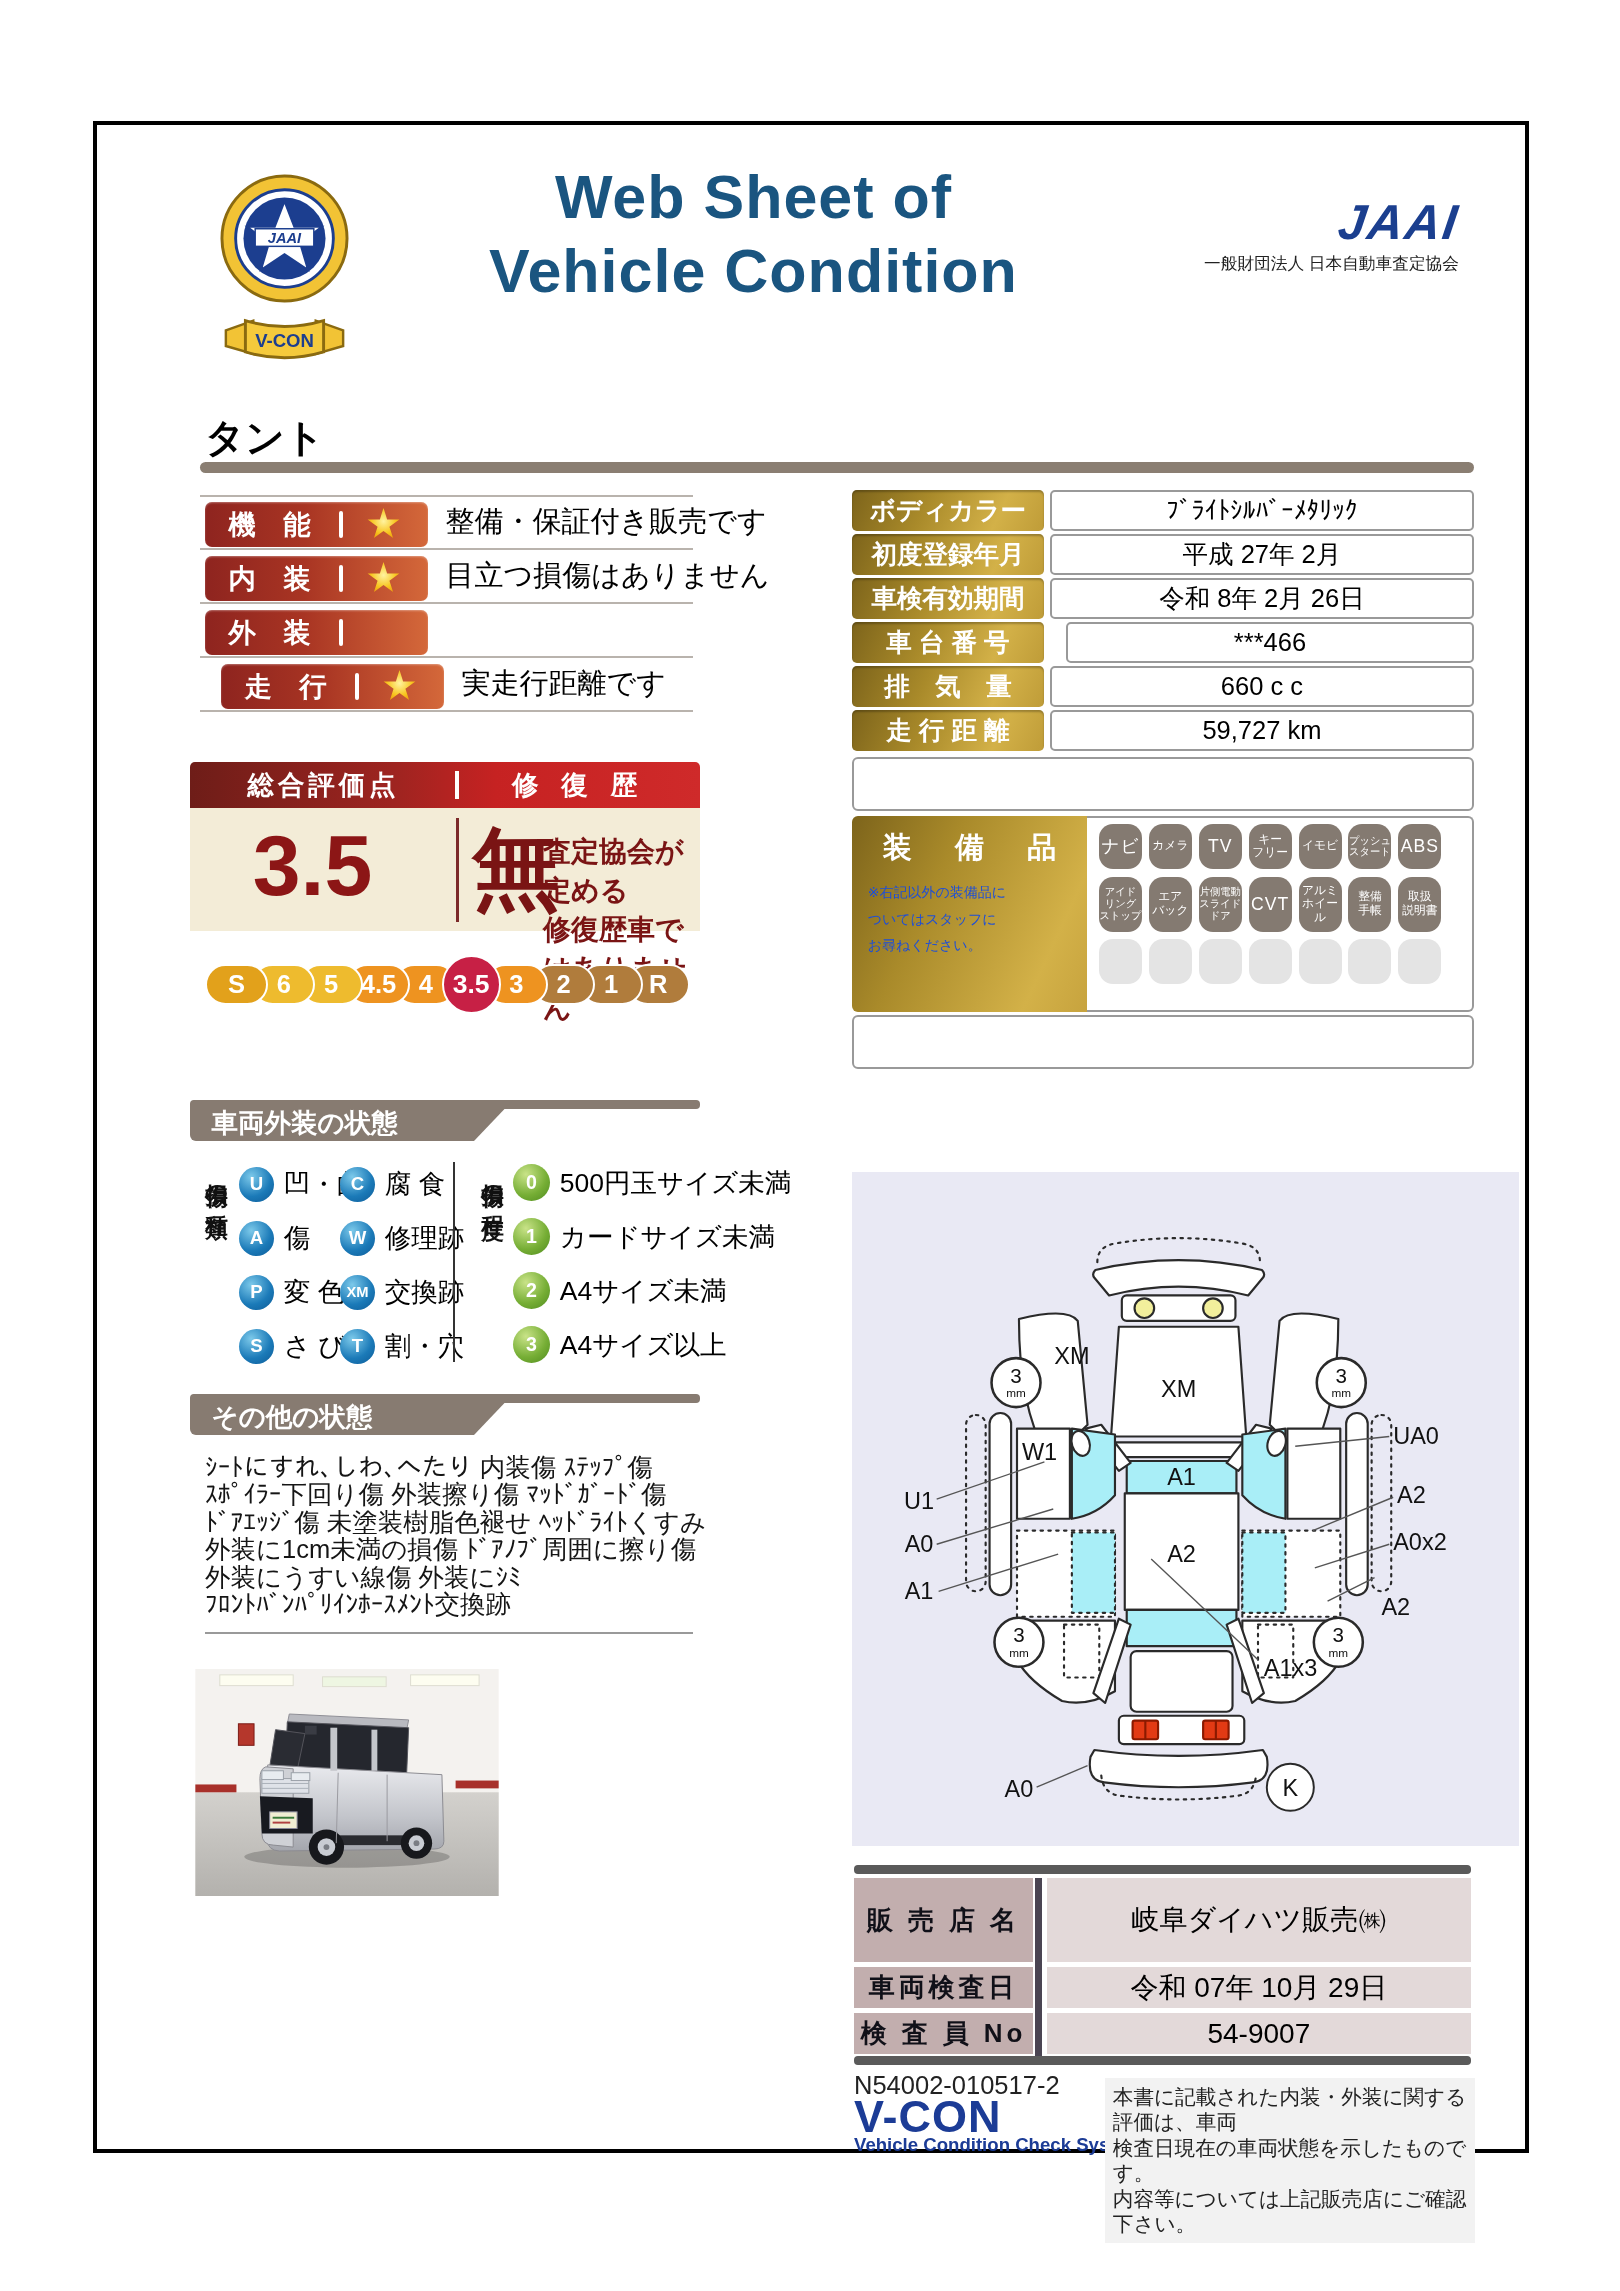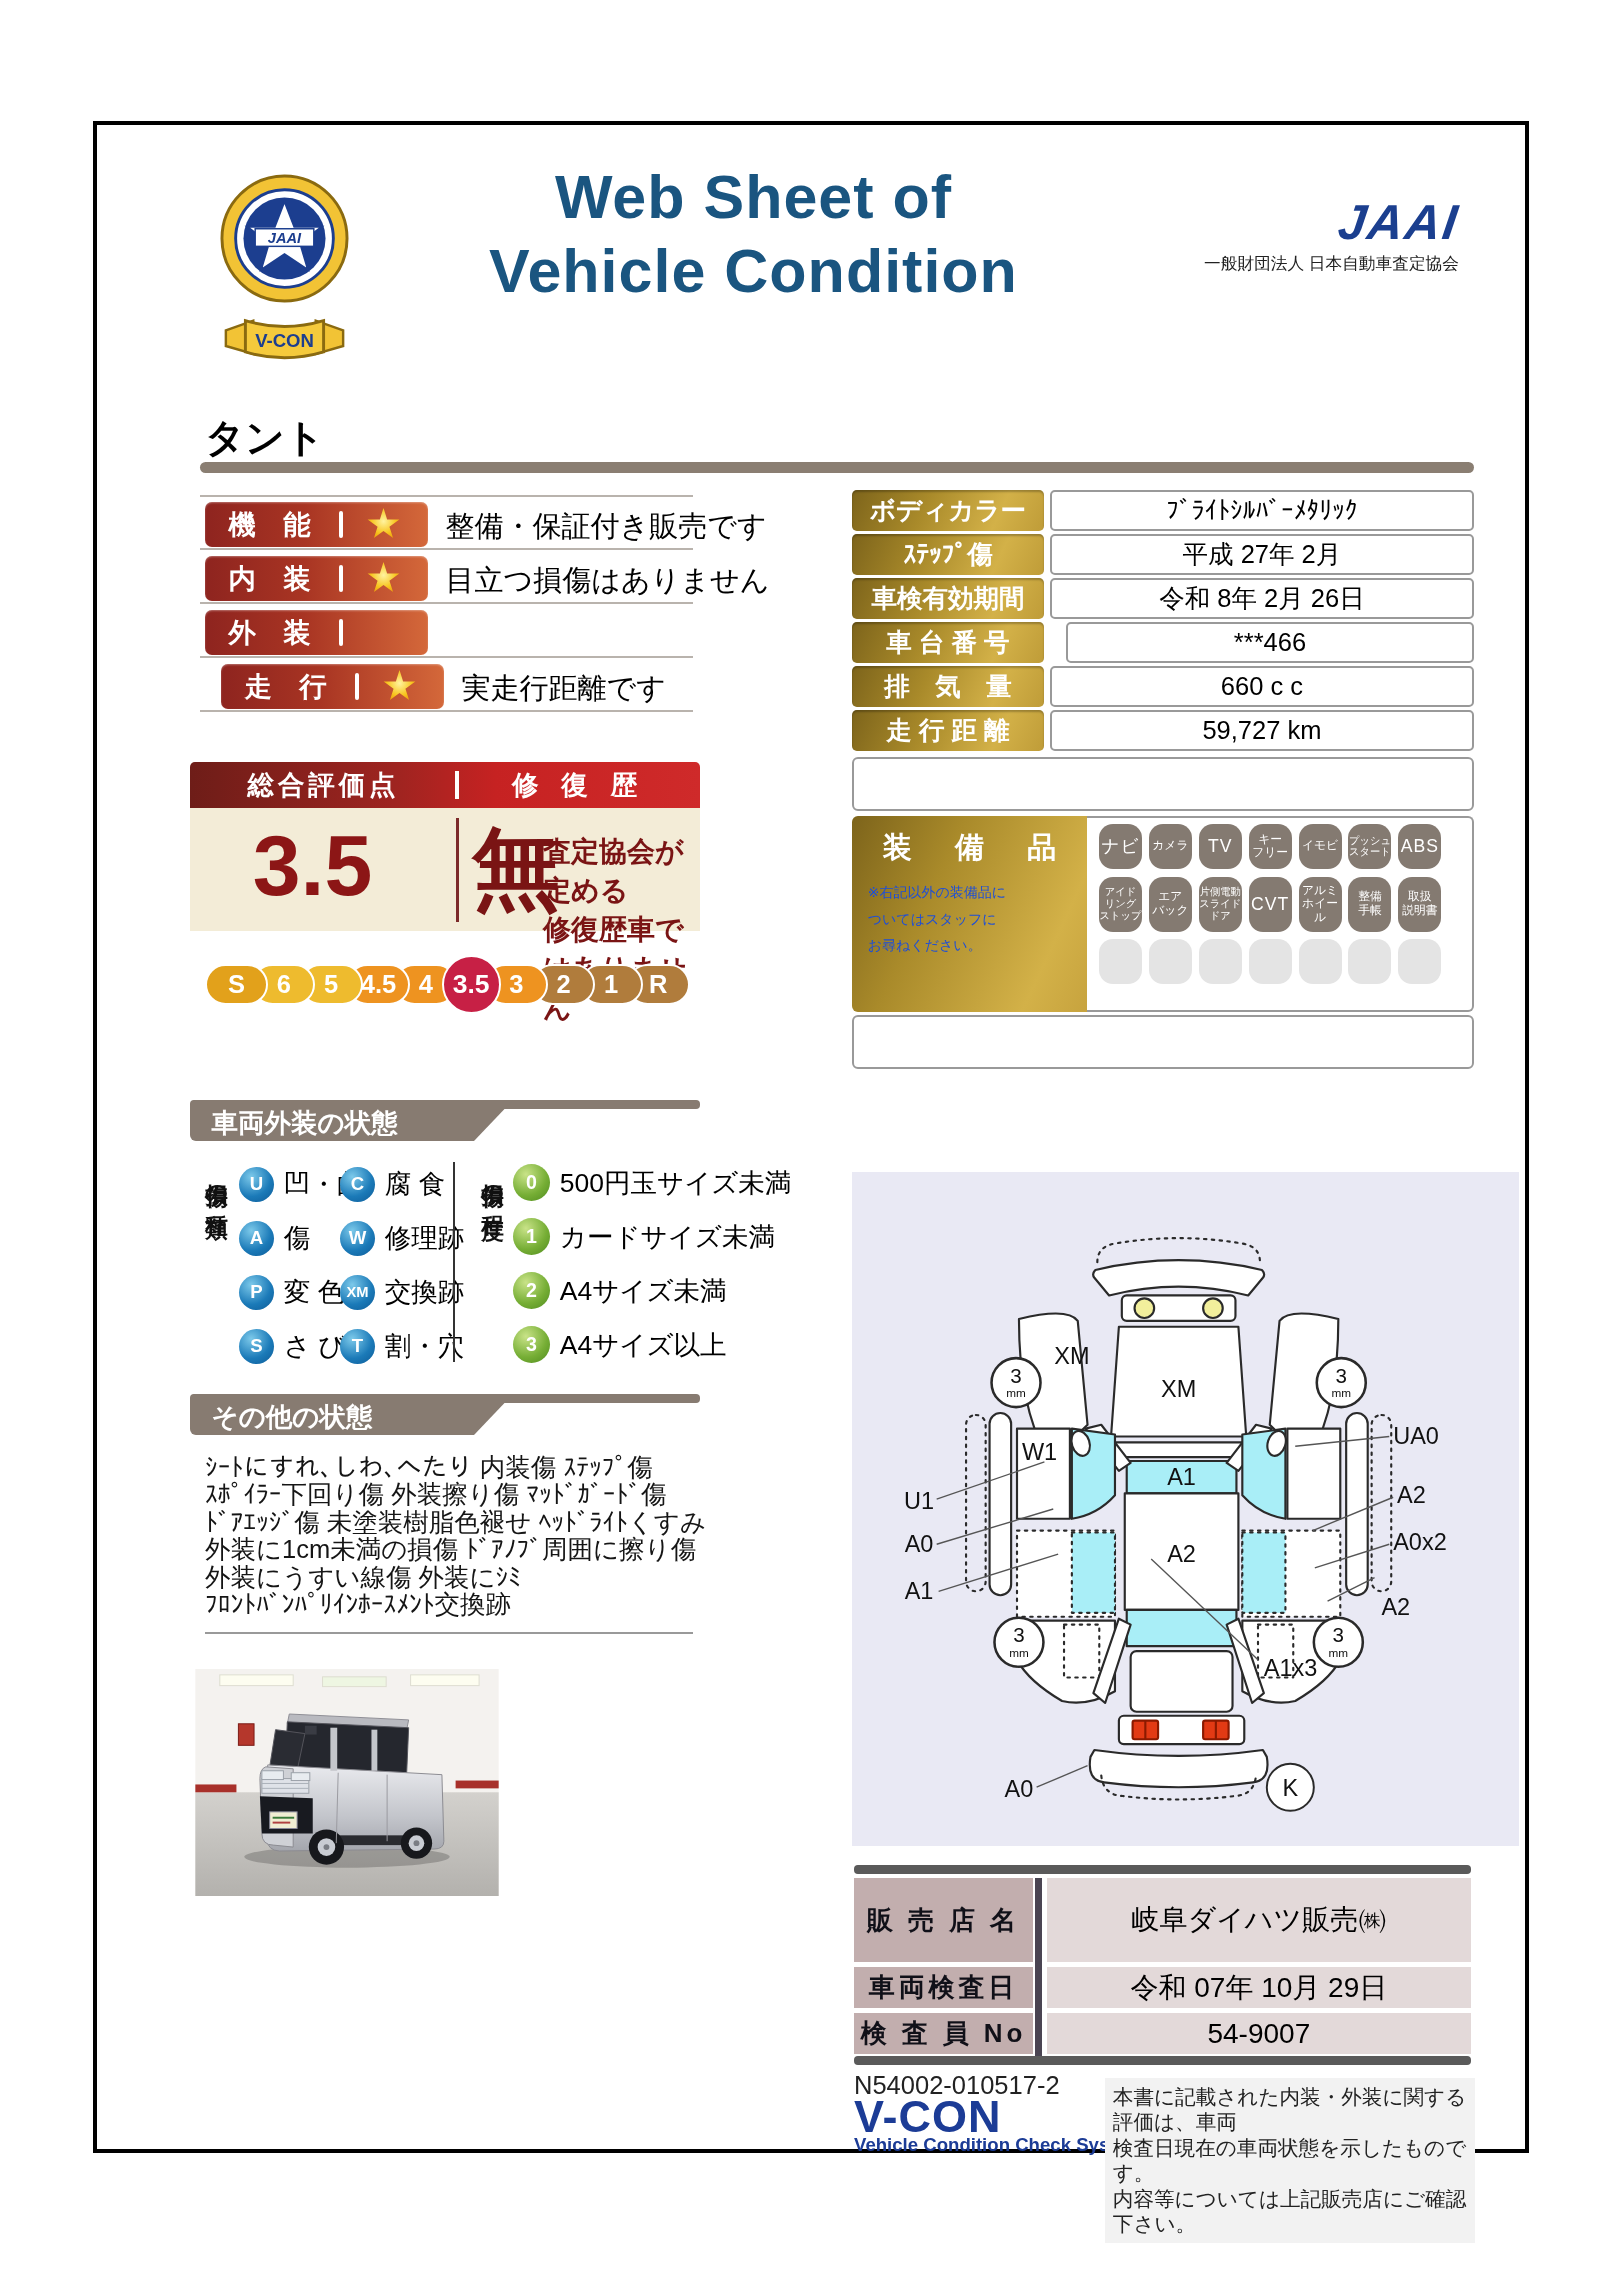--- a/index.html
+++ b/index.html
@@ -15,21 +15,21 @@
   .jaai{left:1019px;top:69px;width:343px;text-align:right;}
   .jaai .mark{font-size:49px;font-weight:900;font-style:italic;color:#1b3f8f;letter-spacing:2px;transform:skewX(-8deg);display:inline-block;}
   .jaai .cap{font-size:16.7px;color:#222;margin-top:2px;}
 
   
   .vname{left:108px;top:286px;font-size:39px;font-weight:bold;color:#000;}
   .vname-bar{left:103px;top:337px;width:1274px;height:10.8px;background:#8a7e72;border-radius:5.9px;}
 
   
   .sepline{left:103px;width:493px;height:0;border-top:2px solid #b9b3ad;}
-  .rrow{left:108px;width:961px;height:45px;display:flex;align-items:flex-end;font-family:Liberation Mono, monospace;}
+  .rrow{left:108px;width:961px;height:45px;display:flex;align-items:flex-start;font-family:Liberation Mono, monospace;}
   .rpill{width:223px;height:45px;border-radius:6.9px;background:linear-gradient(90deg,#8e241f,#a93523 45%,#d4683a);
          display:flex;align-items:center;position:relative;box-shadow:inset 0 1px 2px rgba(255,255,255,.35);}
   .rpill .lab{color:#fff;font-weight:bold;font-size:27.4px;padding-left:23.5px;width:113px;}
   .rpill .div{position:absolute;left:134px;top:8.8px;width:3.9px;height:27.4px;background:#fff;border-radius:2px;}
   .star{position:absolute;left:162px;top:5.9px;width:33px;height:33px;
         background:radial-gradient(circle at 50% 40%,#fff3a0 0%,#f7c51e 48%,#e8960a 80%);
         clip-path:polygon(50% 0%,61% 35%,98% 35%,68% 57%,79% 91%,50% 70%,21% 91%,32% 57%,2% 35%,39% 35%);}
   .rnote{font-size:29px;color:#000;margin-left:17.6px;}
 
   
@@ -349,21 +349,21 @@
       <line x1="146" y1="106" x2="144" y2="178" stroke="#9a9aa0"></line>
       <line x1="196" y1="108" x2="196" y2="176" stroke="#9a9aa0"></line>
     </g>
   </svg>
 
   <div class="abs inforow" style="top:365px;">
     <div class="goldcell">ボディカラー</div>
     <div class="valcell">ﾌﾞﾗｲﾄｼﾙﾊﾞｰﾒﾀﾘｯｸ</div>
   </div>
   <div class="abs inforow" style="top:409px;">
-    <div class="goldcell">ｽﾃｯﾌﾟ傷</div>
+    <div class="goldcell">初度登録年月</div>
     <div class="valcell">平成 27年 2月</div>
   </div>
   <div class="abs inforow" style="top:453px;">
     <div class="goldcell">車検有効期間</div>
     <div class="valcell">令和 8年 2月 26日</div>
   </div>
   <div class="abs inforow" style="top:497px;gap:16px;">
     <div class="goldcell">車 台 番 号</div>
     <div class="valcell">***466</div>
   </div>

